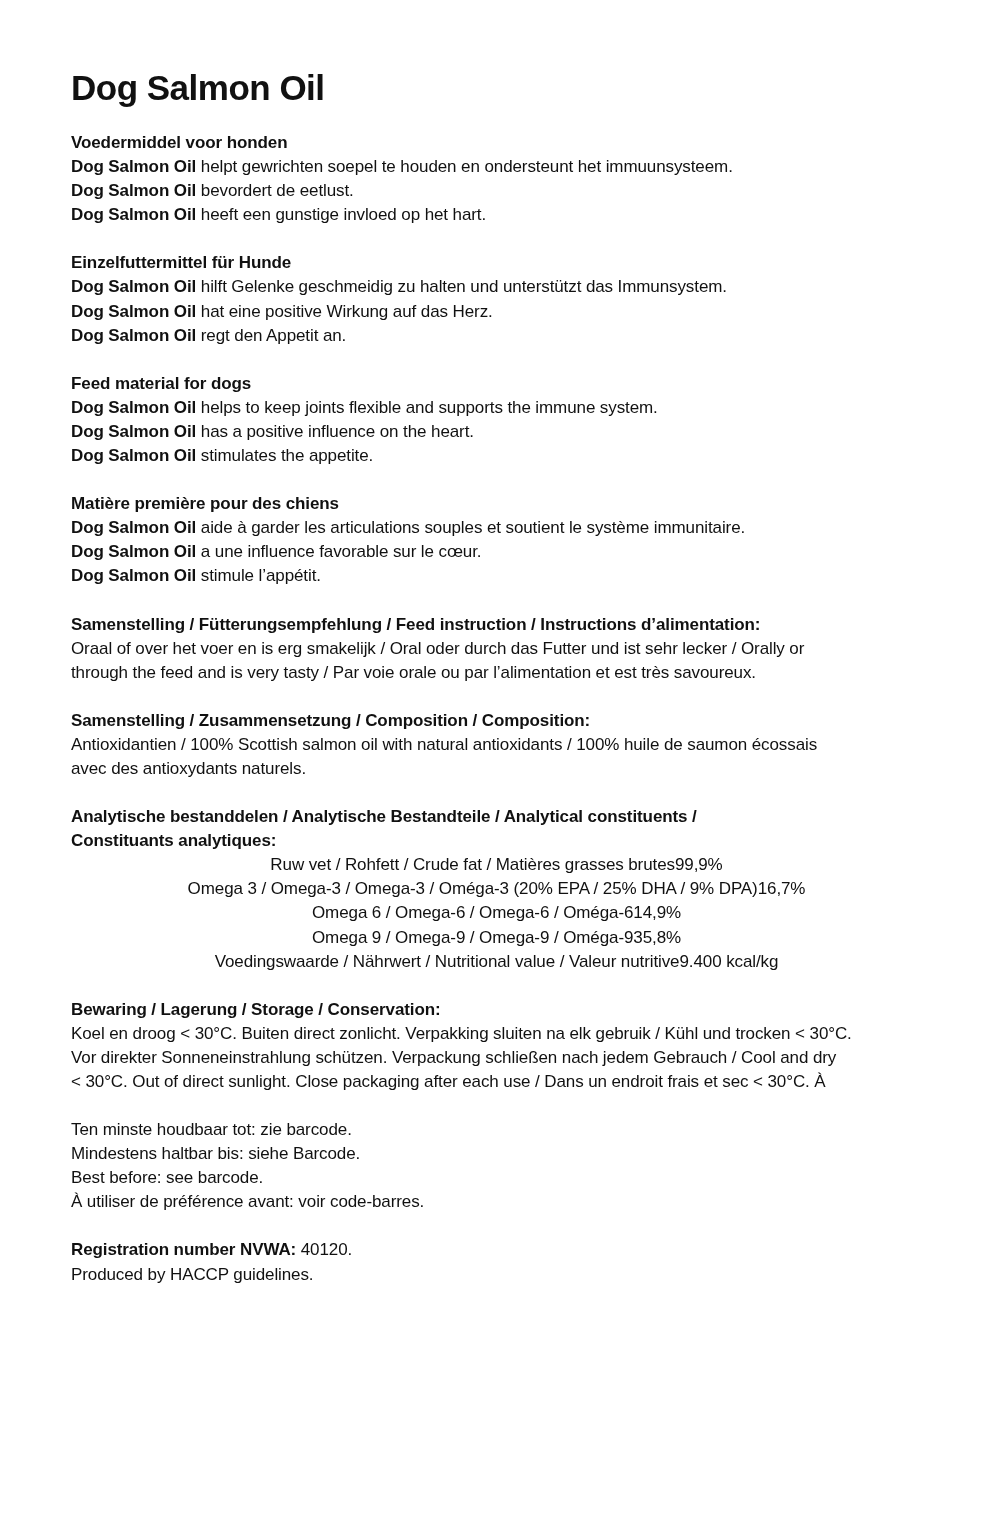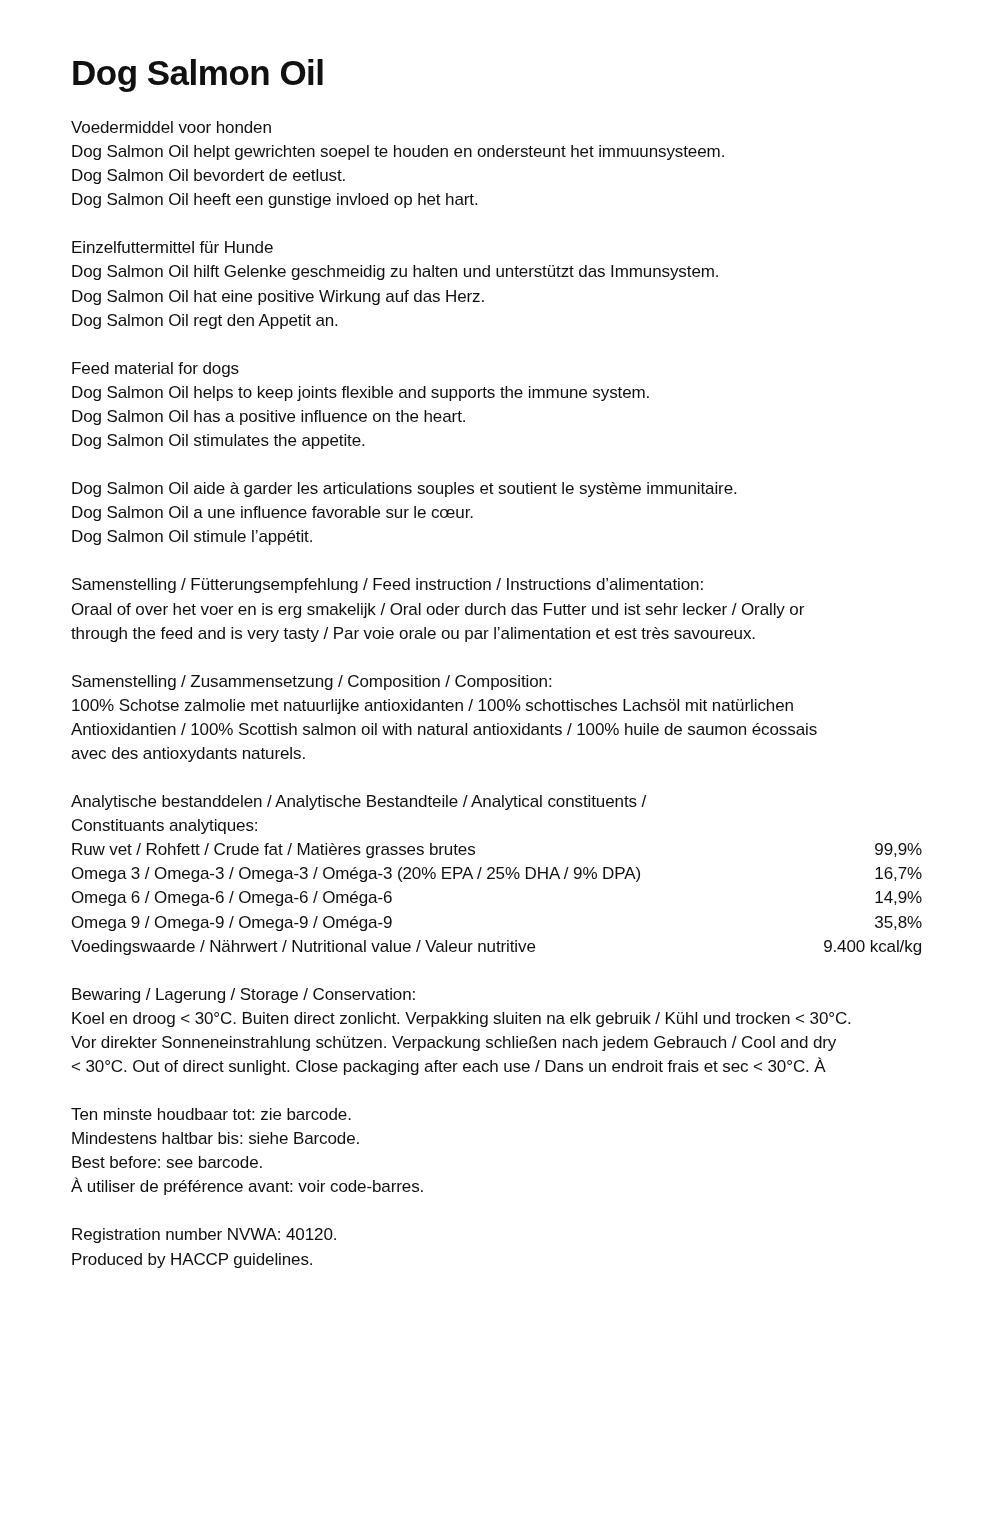--- a/index.html
+++ b/index.html
@@ -1,30 +1,30 @@
 <!DOCTYPE html>
 <html><head>
 <meta charset="utf-8">
 <style>
   html, body { margin: 0; padding: 0; background: #ffffff; }
   body {
     width: 992px; height: 1524px; position: relative; overflow: hidden;
     color: #111111;
     font-family: "Liberation Sans", "DejaVu Sans", sans-serif;
   }
-  .page { position: absolute; left: 71px; top: 51px; width: 851px; }
+  .page { position: absolute; left: 71px; top: 66px; width: 851px; }
   h1 {
     margin: 0; font-size: 35px; font-weight: 700; letter-spacing: -0.5px;
     line-height: 44px; height: 44px;
   }
   .section { font-size: 17px; line-height: 24.1px; letter-spacing: -0.1px; }
-  .b { font-weight: 400; }
+  .b { font-weight: 700; }
   .line { white-space: nowrap; }
   .gap { height: 24px; }
-  .row { display: flex; justify-content: space-between; white-space: nowrap; }
+  .row { display: flex; justify-content: center; white-space: nowrap; }
 </style>
 </head>
 <body>
 
 <div class="page">
   <h1>Dog Salmon Oil</h1>
   <div style="height:21px"></div>
 
   <div class="section">
     <div class="line b">Voedermiddel voor honden</div>
@@ -44,36 +44,36 @@
 
   <div class="section">
     <div class="line b">Feed material for dogs</div>
     <div class="line"><span class="b">Dog Salmon Oil</span> <span>helps to keep joints flexible and supports the immune system.</span></div>
     <div class="line"><span class="b">Dog Salmon Oil</span> <span>has a positive influence on the heart.</span></div>
     <div class="line"><span class="b">Dog Salmon Oil</span> <span>stimulates the appetite.</span></div>
   </div>
   <div class="gap"></div>
 
   <div class="section">
+    <div class="line b">Matière première pour des chiens</div>
     <div class="line"><span class="b">Dog Salmon Oil</span> <span>aide à garder les articulations souples et soutient le système immunitaire.</span></div>
     <div class="line"><span class="b">Dog Salmon Oil</span> <span>a une influence favorable sur le cœur.</span></div>
     <div class="line"><span class="b">Dog Salmon Oil</span> <span>stimule l’appétit.</span></div>
   </div>
   <div class="gap"></div>
 
   <div class="section">
     <div class="line b">Samenstelling / Fütterungsempfehlung /  Feed instruction / Instructions d’alimentation:</div>
     <div class="line">Oraal of over het voer en is erg smakelijk / Oral oder durch das Futter und ist sehr lecker / Orally or</div>
     <div class="line">through the feed and is very tasty / Par voie orale ou par l’alimentation et est très savoureux.</div>
   </div>
   <div class="gap"></div>
 
   <div class="section">
     <div class="line b">Samenstelling / Zusammensetzung / Composition / Composition:</div>
-    <div class="line">100% Schotse zalmolie met natuurlijke antioxidanten / 100% schottisches Lachsöl mit natürlichen</div>
     <div class="line">Antioxidantien / 100% Scottish salmon oil with natural antioxidants / 100% huile de saumon écossais</div>
     <div class="line">avec des antioxydants naturels.</div>
   </div>
   <div class="gap"></div>
 
   <div class="section">
     <div class="line b">Analytische bestanddelen / Analytische Bestandteile / Analytical constituents /</div>
     <div class="line b">Constituants analytiques:</div>
     <div class="row">
       <span>Ruw vet / Rohfett / Crude fat / Matières grasses brutes</span>

